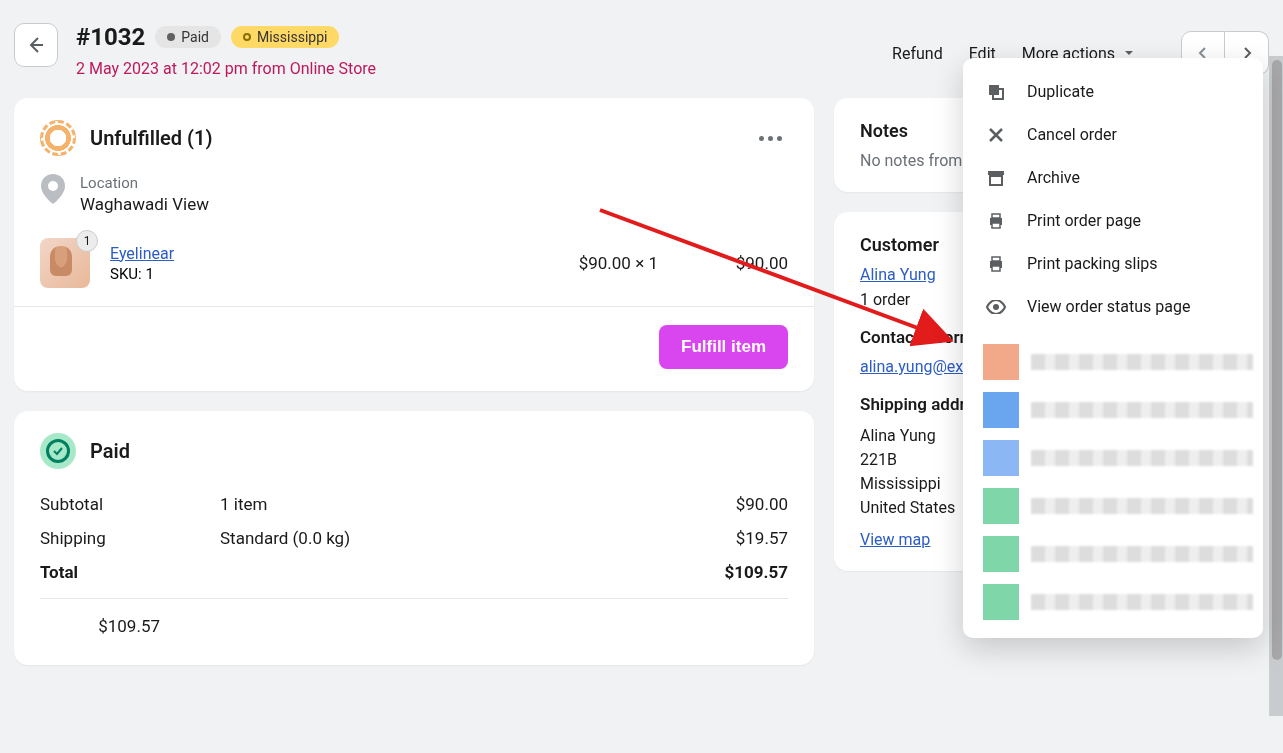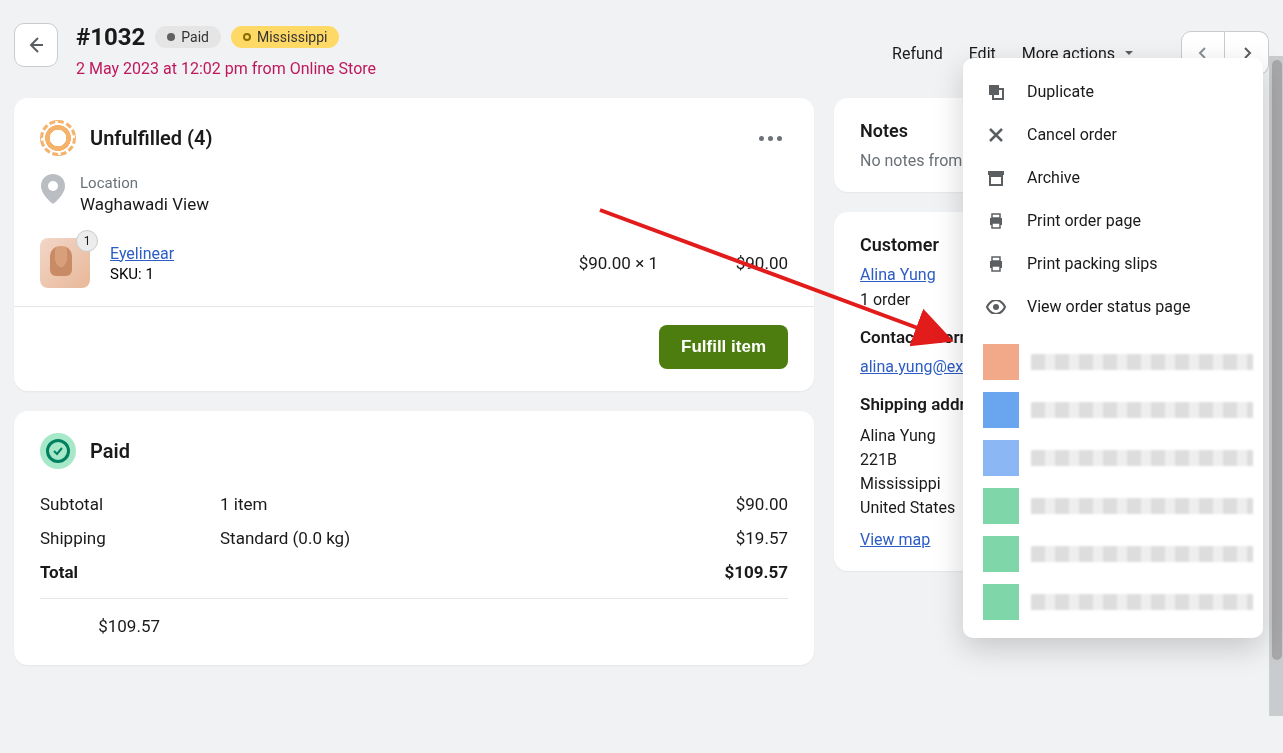--- a/index.html
+++ b/index.html
@@ -88,21 +88,21 @@
     border-radius:10px 10px 6px 6px;}
   .thumb-badge{position:absolute;top:-8px;right:-8px;width:22px;height:22px;border-radius:50%;
     background:#ececec;border:1px solid #ccc;display:flex;align-items:center;justify-content:center;font-size:12px;}
   .li-info{flex:1;}
   .li-name{color:#2c5cc5;text-decoration:underline;font-size:16px;cursor:pointer;}
   .li-sku{color:#000000;font-size:15px;margin-top:2px;}
   .li-qty{width:140px;text-align:right;font-size:17px;}
   .li-total{width:110px;text-align:right;font-size:17px;}
   .divider{height:1px;background:#e5e7eb;margin:0 -26px;}
   .actions-row{display:flex;justify-content:flex-end;padding-top:18px;}
-  .btn-primary{background:#4d7c0f;color:#fff;border:none;border-radius:8px;
+  .btn-primary{background:#d946ef;color:#fff;border:none;border-radius:8px;
     padding:12px 22px;font-size:17px;font-weight:600;cursor:pointer;}
 
   .paid-icon{width:36px;height:36px;border-radius:50%;background:#a7e8c9;
     display:flex;align-items:center;justify-content:center;}
   .paid-icon-inner{width:24px;height:24px;border-radius:50%;border:3px solid #008060;
     display:flex;align-items:center;justify-content:center;}
 
   .pay-grid{margin-top:18px;font-size:17px;}
   .pay-row{display:flex;padding:7px 0;}
   .pay-label{width:180px;}
@@ -190,21 +190,21 @@
       </div>
     </div>
   </div>
 
   <div class="content">
     <div class="col-left">
 
       <div class="card">
         <div class="card-head">
           <div class="unf-icon"></div>
-          <div class="card-title">Unfulfilled (4)</div>
+          <div class="card-title">Unfulfilled (1)</div>
           <div class="card-head-spacer"></div>
           <div class="kebab">
               <span></span>
               <span></span>
               <span></span>
             </div>
         </div>
         <div class="loc-row">
           <div class="pin">
             <svg width="26" height="30" viewBox="0 0 26 30">

